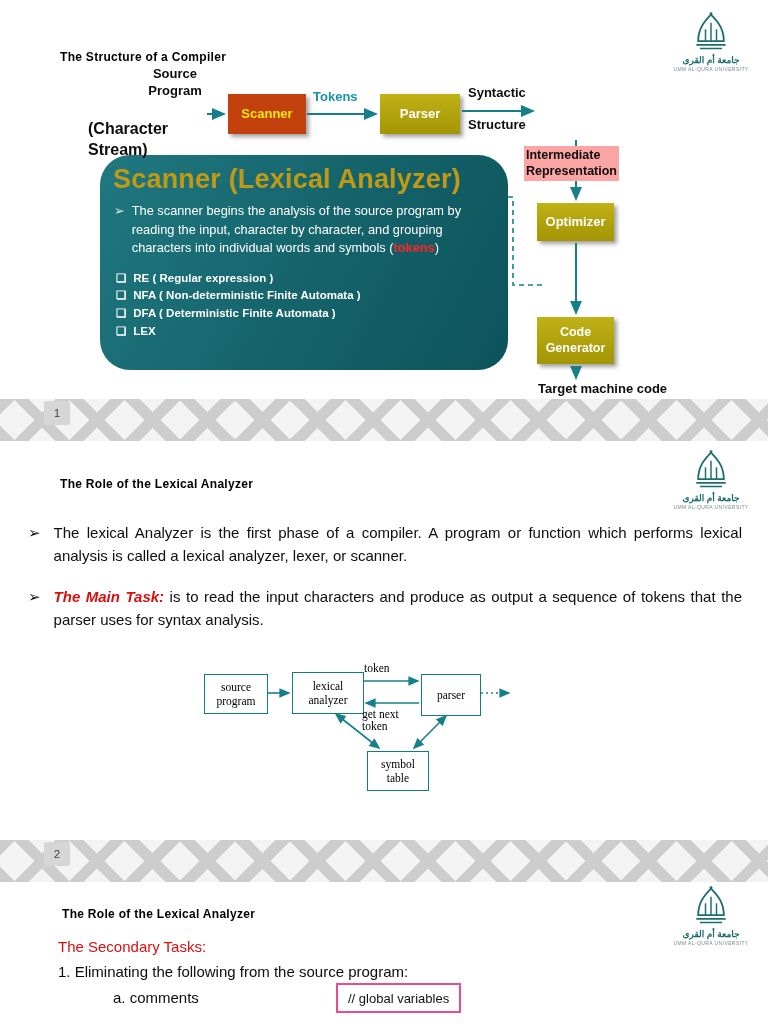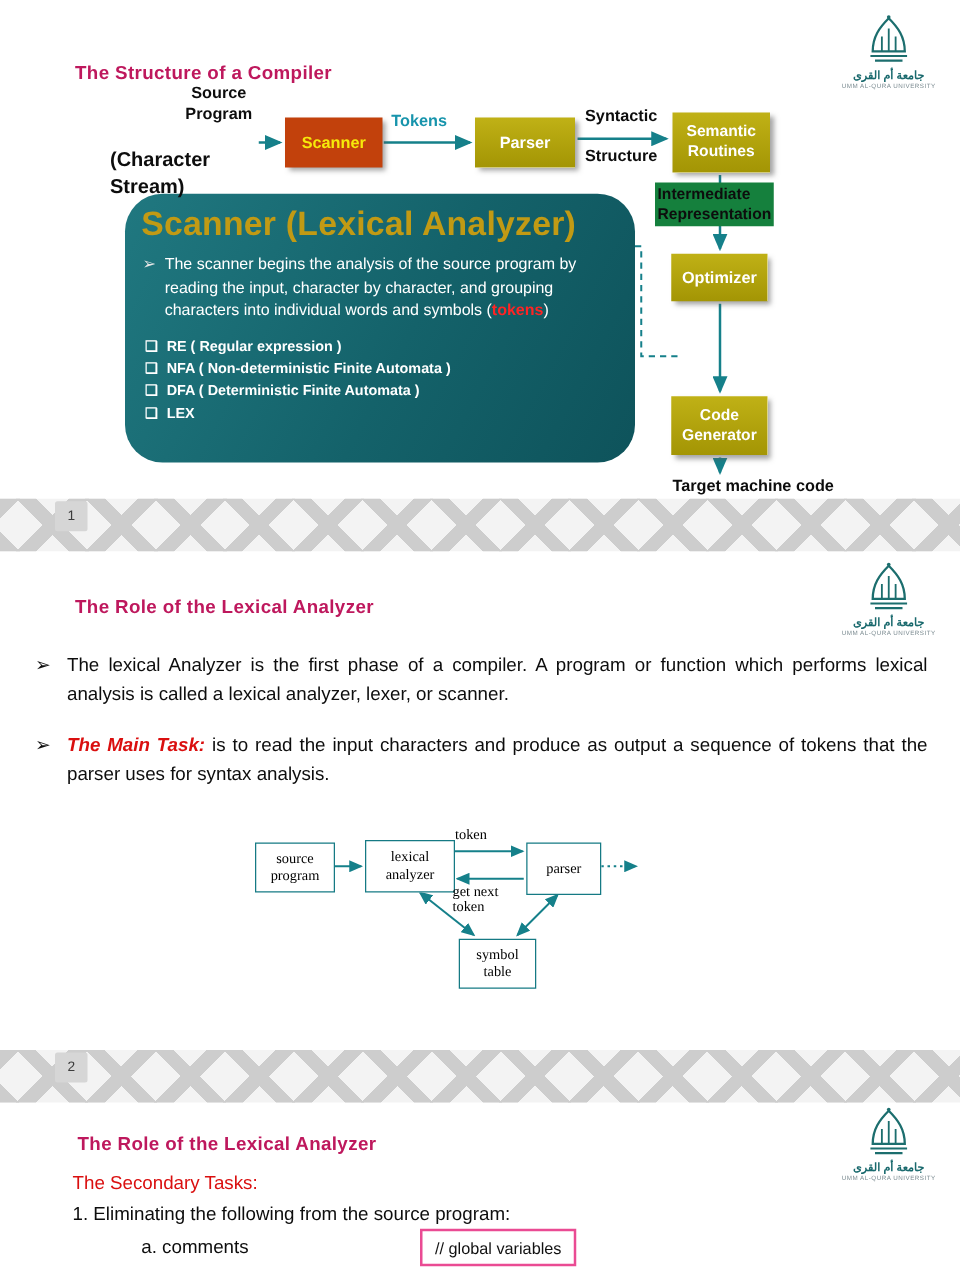--- a/index.html
+++ b/index.html
@@ -1,20 +1,20 @@
 <!DOCTYPE html>
 <html><head>
 <meta charset="utf-8">
 <style>
   html,body{margin:0;padding:0;background:#ffffff;}
   .page{position:relative;width:768px;height:1024px;background:#fff;overflow:hidden;
         font-family:"Liberation Sans",sans-serif;color:#111;}
   .abs{position:absolute;}
   .ml{white-space:pre-line;}
-  .slide-title{font-weight:bold;color:#be185d;font-size:15px;letter-spacing:.3px;text-align:center;}
+  .slide-title{font-weight:bold;color:#000000;font-size:12px;letter-spacing:.3px;text-align:center;}
   .fl{font-weight:bold;color:#0d0d0d;font-size:13px;line-height:1.3;}
   .fbox{display:flex;align-items:center;justify-content:center;text-align:center;font-weight:bold;
         color:#fff;font-size:13px;line-height:1.25;box-shadow:3px 3px 4px rgba(90,90,90,.55);}
   .olive{background:linear-gradient(180deg,#c0b116,#a39504);}
   .cyan-box{background:#c2410c;color:#f6e90b;}
   .panel{background:linear-gradient(118deg,#207880 0%,#14626a 55%,#0e535b 100%);border-radius:30px;}
   .panel-title{color:#c19a14;font-size:27px;font-weight:bold;letter-spacing:.2px;}
   .panel-bullet{color:#fff;font-size:12.8px;line-height:1.45;display:flex;gap:7px;}
   .tokens-red{color:#ff2424;font-weight:bold;}
   .chk{color:#fff;font-size:11.5px;font-weight:bold;line-height:1.55;display:flex;gap:7px;align-items:baseline;}
@@ -115,23 +115,21 @@
 Program</div>
   <div class="abs fl" style="left:88px;top:119px;width:140px;font-size:16px;">(Character Stream)</div>
 
   <div class="abs fbox cyan-box" style="left:228px;top:94px;width:78px;height:40px;">Scanner</div>
   <div class="abs fl" style="left:313px;top:89px;color:#1794ac;">Tokens</div>
   <div class="abs fbox olive" style="left:380px;top:94px;width:80px;height:40px;">Parser</div>
 
   <div class="abs fl" style="left:468px;top:85px;">Syntactic</div>
   <div class="abs fl" style="left:468px;top:117px;">Structure</div>
 
-  <div class="abs fbox olive ml" style="left:538px;top:90px;width:78px;height:48px;font-size:12.5px;">Semantic
-Routines</div>
-  <div class="abs fl ml" style="left:524px;top:146px;background:#15803d;padding:1px 2px;font-size:12.5px;">Intermediate
+  <div class="abs fl ml" style="left:524px;top:146px;background:#fca5a5;padding:1px 2px;font-size:12.5px;">Intermediate
 Representation</div>
   <div class="abs fbox olive" style="left:537px;top:203px;width:77px;height:38px;">Optimizer</div>
   <div class="abs fbox olive ml" style="left:537px;top:317px;width:77px;height:47px;font-size:12.5px;">Code
 Generator</div>
   <div class="abs fl" style="left:502px;top:381px;margin-left:36px;">Target machine code</div>
 
   <div class="abs band" style="left:0;top:399px;width:768px;height:42px;">
     <div class="page-tab abs" style="left:44px;top:2px;width:26px;height:24px;">1</div>
   </div>
 

